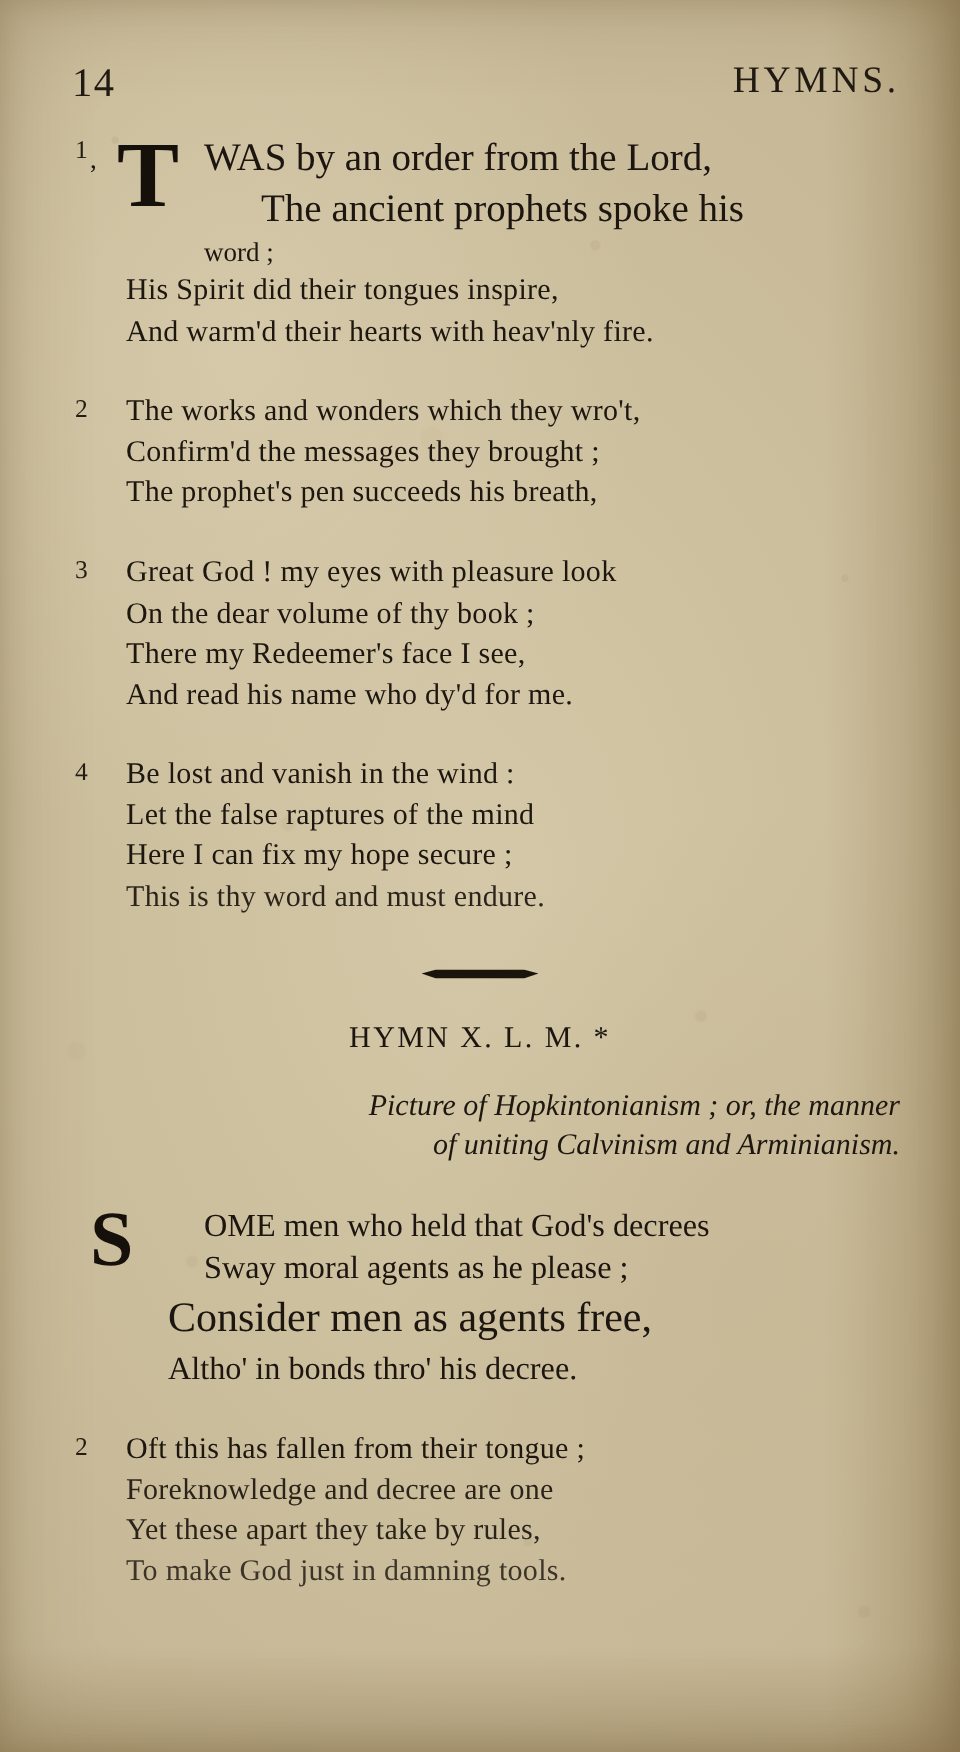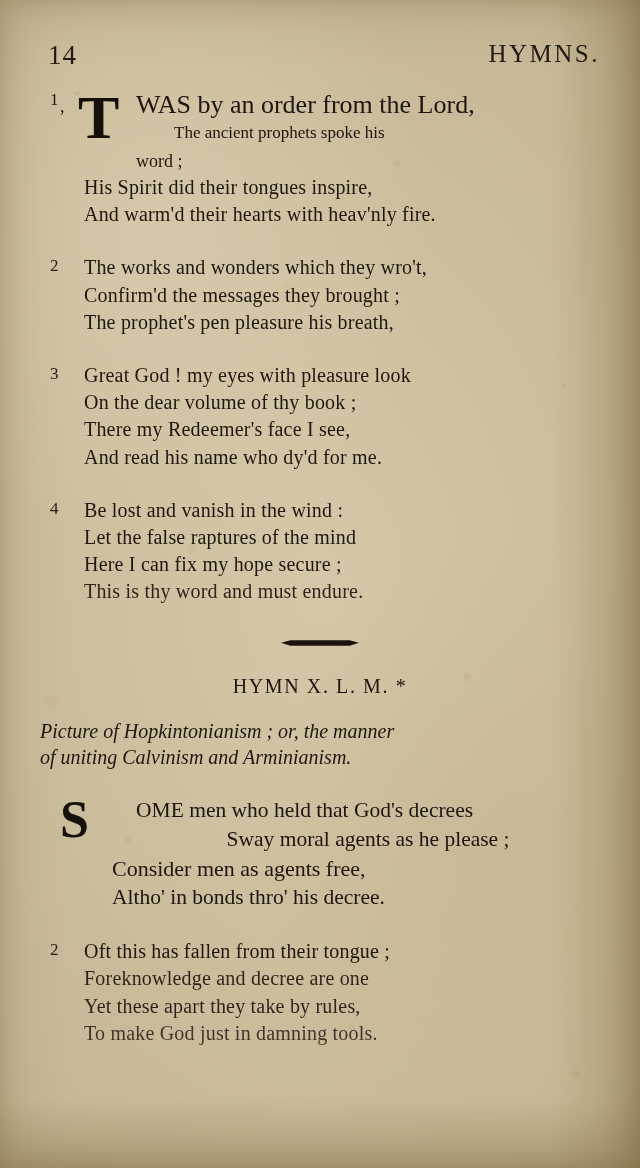--- a/index.html
+++ b/index.html
@@ -139,21 +139,21 @@
     font-weight: 700;
   }
   .dc-line1 {
     padding-left: 52px;
     font-size: 26px;
     line-height: 1.32;
     min-height: 28px;
   }
   .dc-line2 {
     padding-left: 90px;
-    font-size: 17px;
+    font-size: 26px;
     line-height: 1.32;
     min-height: 28px;
     font-family: Liberation Serif, serif;
   }
   .dc-line3 {
     padding-left: 52px;
     font-size: 18px;
     line-height: 1.32;
   }
   .pre-quote {
@@ -180,21 +180,21 @@
 
   
   .hymn-title {
     text-align: center;
     font-size: 20px;
     letter-spacing: 1.6px;
     margin-bottom: 20px;
     color: #1d1610;
   }
   .subtitle {
-    text-align: left;
+    text-align: right;
     font-style: italic;
     font-size: 20px;
     line-height: 1.32;
     margin-bottom: 26px;
     color: #1e1710;
   }
   .subtitle .l2 { display: block; }
 
   .dropcap2-stanza {
     position: relative;
@@ -204,22 +204,22 @@
   .dropcap2 {
     position: absolute;
     left: 20px;
     top: 2px;
     font-size: 52px;
     line-height: 0.85;
     font-weight: 700;
     color: #16100a;
   }
   .d2-line1 { padding-left: 52px; font-size: 21.5px; line-height: 1.34; }
-  .d2-line2 { padding-left: 52px; font-size: 21.5px; line-height: 1.34; text-align: center; }
-  .d2-line3 { padding-left: 28px; font-size: 22px; line-height: 1.34; }
+  .d2-line2 { padding-left: 52px; font-size: 21.5px; line-height: 1.34; }
+  .d2-line3 { padding-left: 28px; font-size: 28px; line-height: 1.34; }
   .d2-line4 { padding-left: 28px; font-size: 21.5px; line-height: 1.34; }
 
   .faded { opacity: 0.92; }
   .faded2 { opacity: 0.82; }
 </style>
 </head>
 <body>
 
 <div class="page">
   <div class="grain"></div>
@@ -239,21 +239,21 @@
       <div class="dc-line2">The  ancient  prophets  spoke  his</div>
       <div class="dc-line3">word ;</div>
       <div class="line">His Spirit did their tongues inspire,</div>
       <div class="line">And warm'd their hearts with heav'nly fire.</div>
     </div>
 
     <div class="stanza">
       <div class="stanza-num">2</div>
       <div class="line">The works and wonders which they wro't,</div>
       <div class="line">Confirm'd the messages they brought ;</div>
-      <div class="line">The prophet's pen pleasure his breath,</div>
+      <div class="line">The prophet's pen succeeds his breath,</div>
     </div>
 
     <div class="stanza">
       <div class="stanza-num">3</div>
       <div class="line">Great God ! my eyes with pleasure look</div>
       <div class="line">On the dear volume of thy book ;</div>
       <div class="line">There my Redeemer's face I see,</div>
       <div class="line">And read his name who dy'd for me.</div>
     </div>
 

